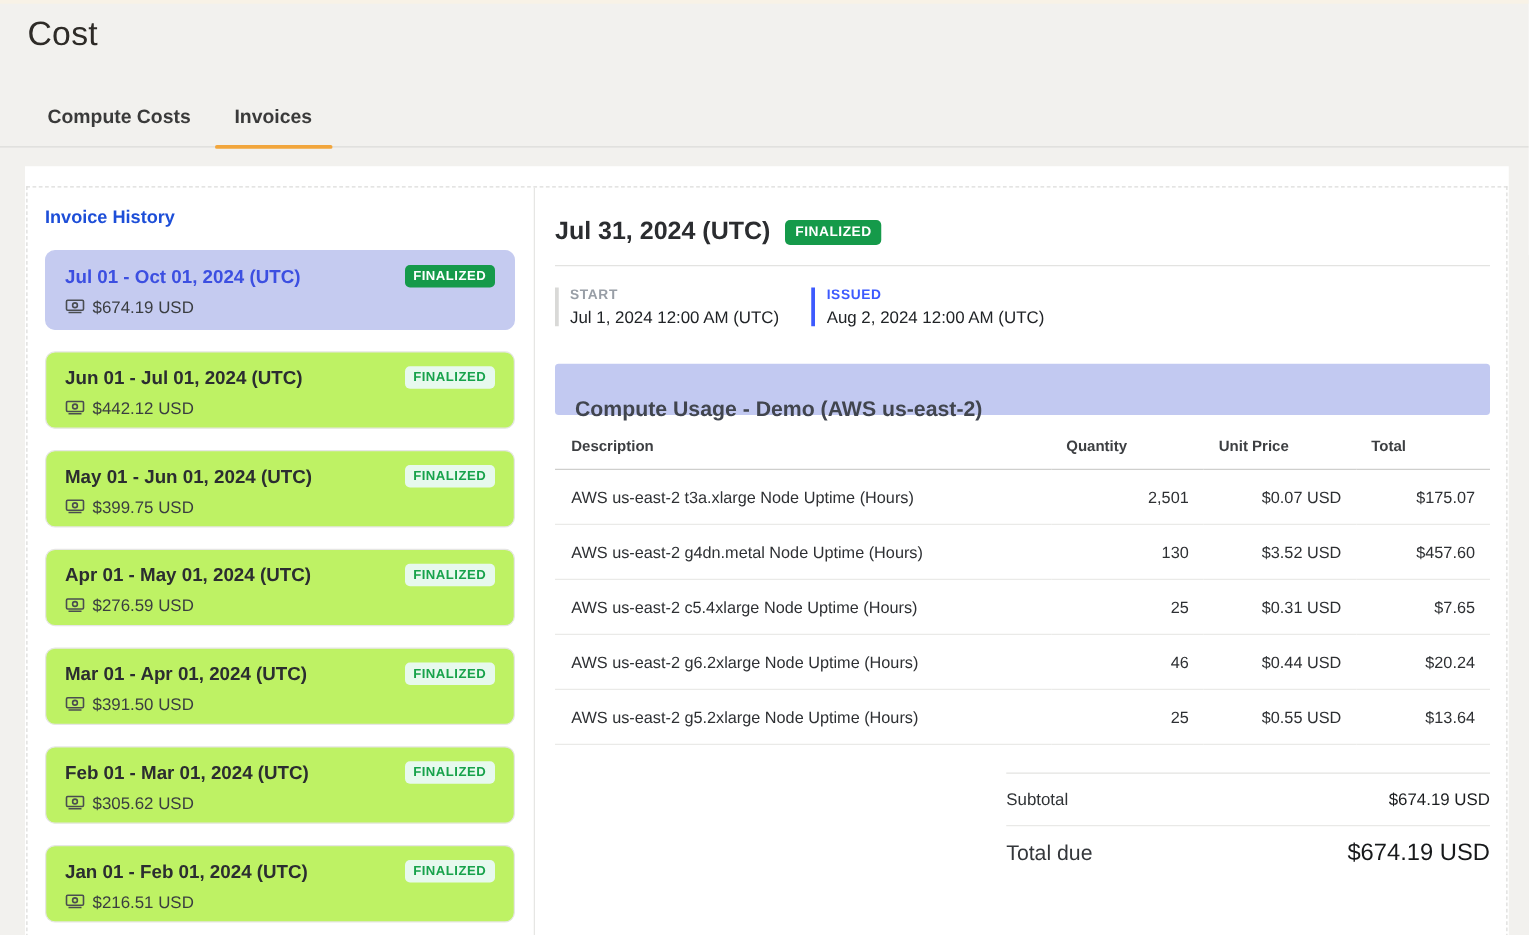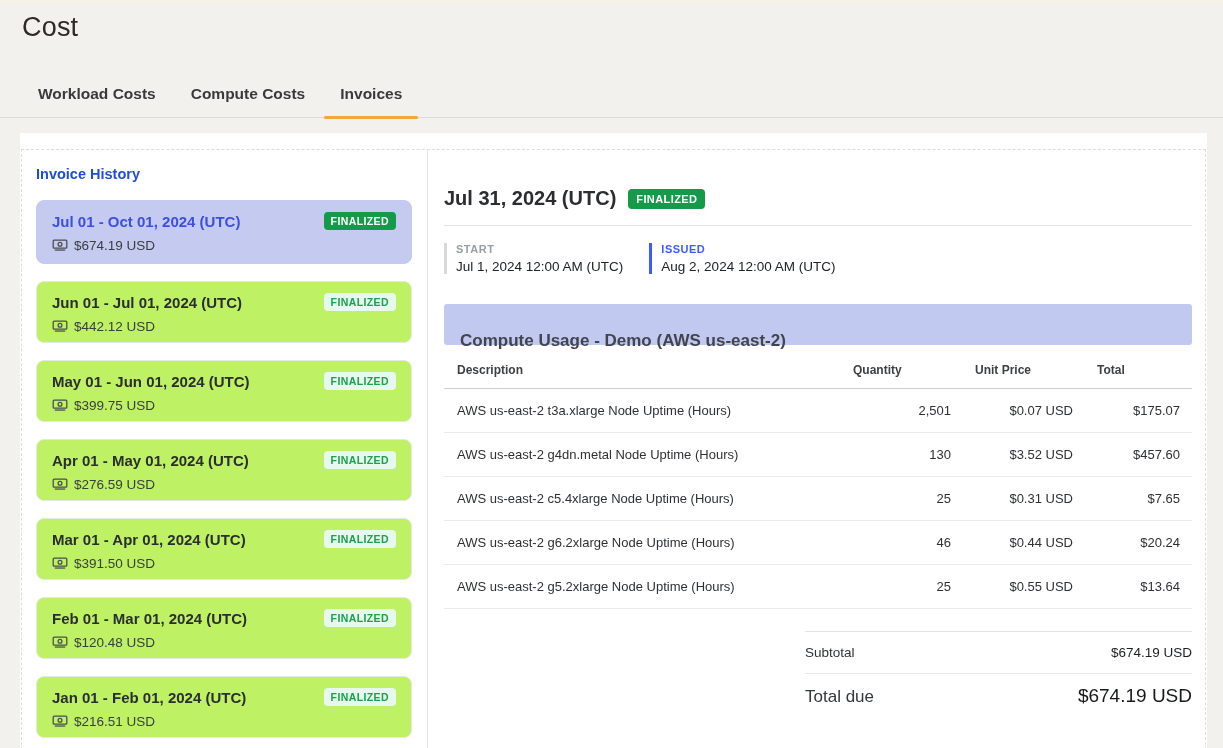--- a/index.html
+++ b/index.html
@@ -59,21 +59,21 @@
     padding:3px 7px; border-radius:4px; white-space:nowrap;
   }
   .badge.soft { background:#e7f9ee; color:#17a24b; }
   .badge.solid { background:#159a4a; color:#fff; }
   .inv-row2 { display:flex; align-items:center; margin-top:7px; font-size:13.5px; color:#3a3d40; }
   .cash-icon { width:16px; height:16px; margin-right:6px; flex:0 0 auto; }
   .cash-icon svg { display:block; width:100%; height:100%; stroke:#4a4d50; fill:none; stroke-width:1.6; }
 
   
   .detail { flex:1; padding:12px 13px 0 16px; overflow:hidden; }
-  .detail-head { display:flex; align-items:center; margin-top:25px; }
+  .detail-head { display:flex; align-items:center; margin-top:12px; }
   .detail-title { font-size:20px; font-weight:600; color:#2b2d30; margin-right:12px; }
   .detail-head .badge { font-size:11px; padding:4px 8px; }
   .detail-divider { border:none; border-top:1px solid #e3e3e1; margin-top:15px; }
 
   .stats { display:flex; margin-top:17px; }
   .stat { border-left:3px solid #d9d9d7; padding-left:9px; margin-right:26px; min-width:168px; }
   .stat.highlight { border-left-color:#3d5afe; }
   .stat-label { font-size:11px; font-weight:700; letter-spacing:.5px; color:#989ea6; }
   .stat.highlight .stat-label { color:#3d5afe; }
   .stat-value { font-size:13.5px; color:#202326; margin-top:4px; }
@@ -106,21 +106,20 @@
   .total-value { font-size:19px; color:#17191b; }
 </style>
 </head>
 <body>
 
 <div class="topstrip"></div>
 
 <div class="page-title">Cost</div>
 
 <div class="tabbar">
-  <div class="tab">Workload Costs</div>
   <div class="tab">Compute Costs</div>
   <div class="tab active">Invoices</div>
 </div>
 
 <div class="panel">
   <div class="dashed">
 
     <aside class="sidebar">
       <div class="sidebar-heading">Invoice History</div>
       <div class="invoice-list">
@@ -216,21 +215,21 @@
             <span class="badge soft">FINALIZED</span>
           </div>
           <div class="inv-row2">
             <span class="cash-icon">
                 <svg viewBox="0 0 20 20">
                   <rect x="1.5" y="4" width="17" height="10" rx="1.2"></rect>
                   <circle cx="10" cy="9" r="2.4"></circle>
                   <path d="M3.5 16.3h13"></path>
                 </svg>
               </span>
-            <span>$120.48 USD</span>
+            <span>$305.62 USD</span>
           </div>
         </div>
 
         <div class="invoice-card">
           <div class="inv-row1">
             <span class="inv-period">Jan 01 - Feb 01, 2024 (UTC)</span>
             <span class="badge soft">FINALIZED</span>
           </div>
           <div class="inv-row2">
             <span class="cash-icon">

